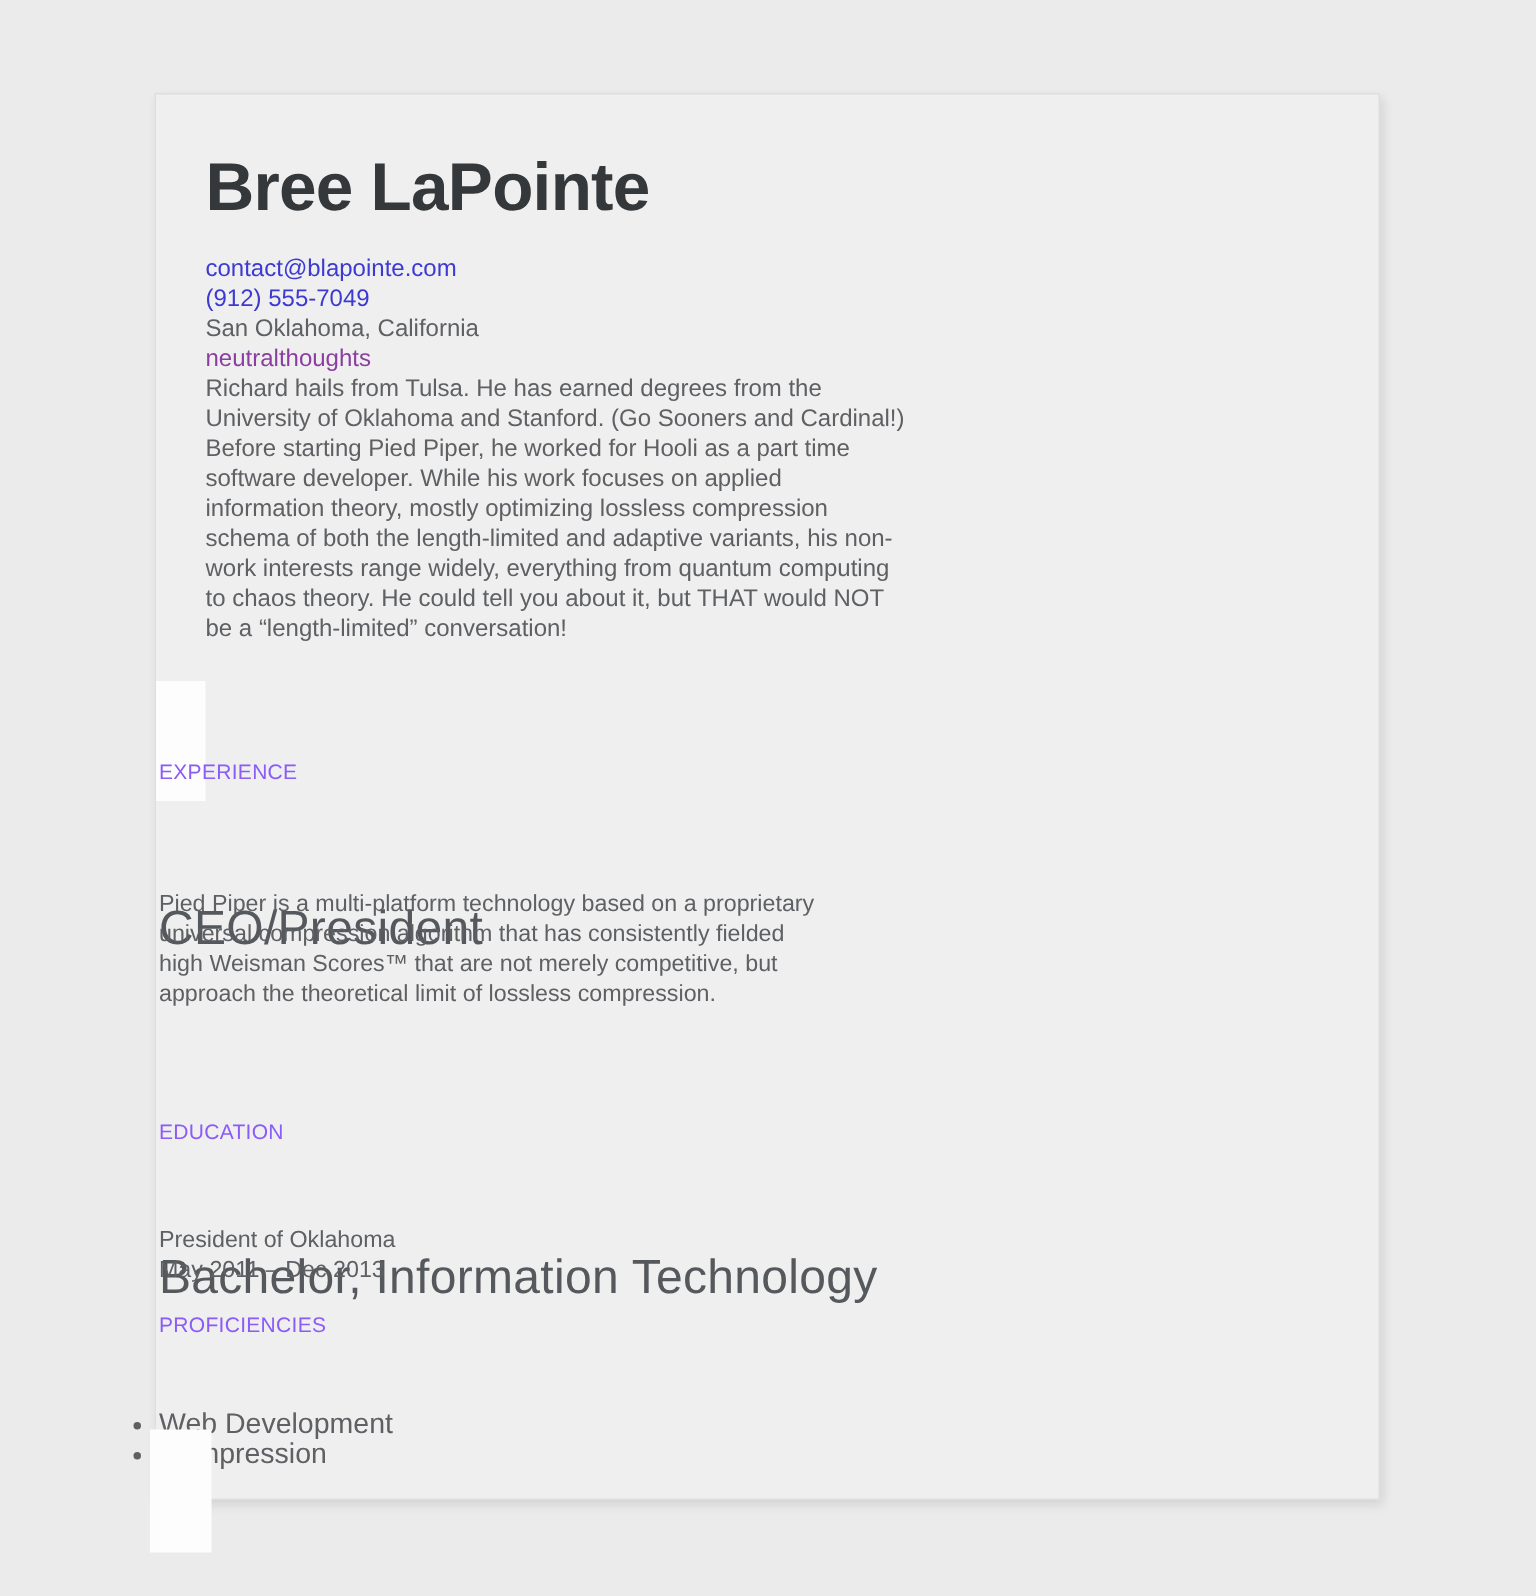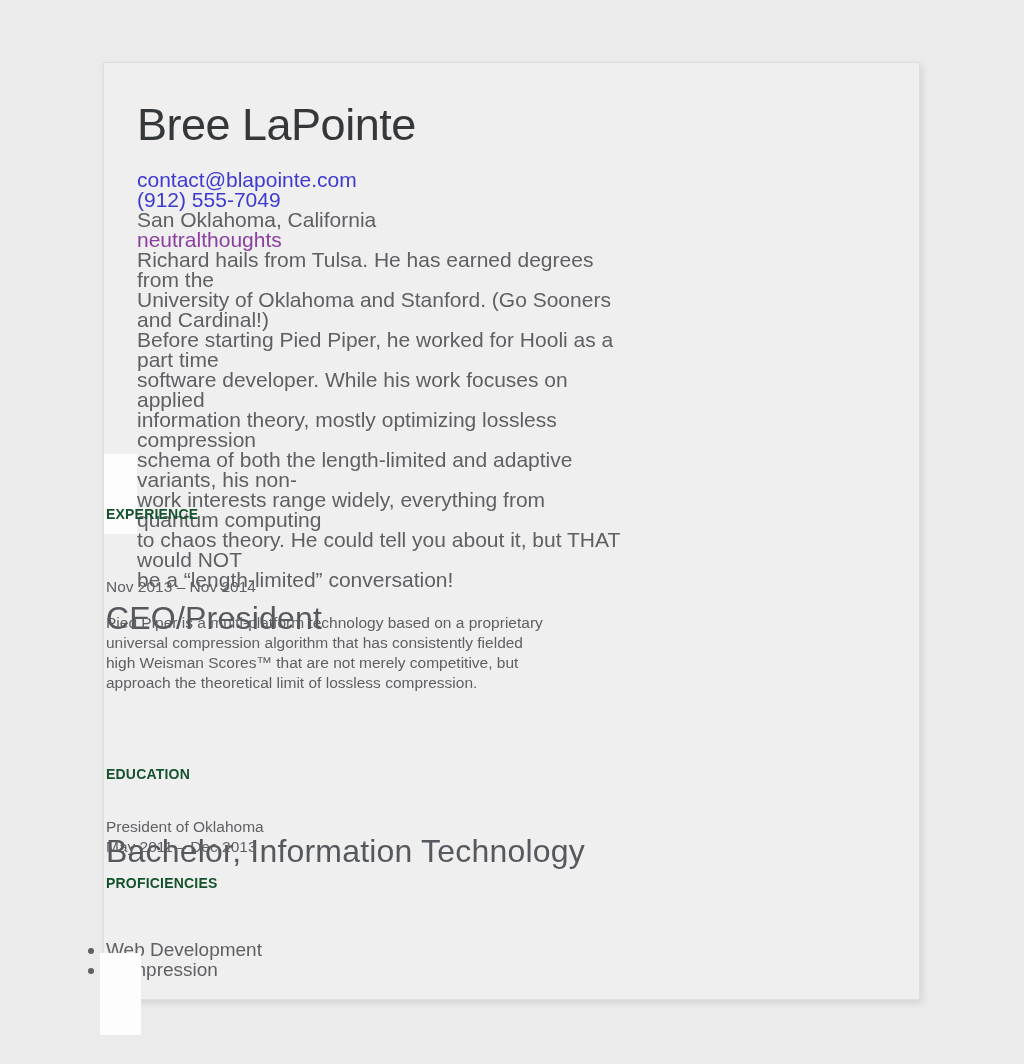--- a/index.html
+++ b/index.html
@@ -28,46 +28,46 @@
     width: 33px; height: 80px;
   }
   .overlay-box.bottom {
     left: -4px; top: 890px;
     width: 41px; height: 82px;
   }
   .name {
     position: absolute;
     left: 33px; top: 36px;
     font-size: 45px;
-    font-weight: 400;
+    font-weight: 700;
     letter-spacing: -0.5px;
     color: #35383a;
     line-height: 1.15;
   }
   .header-block {
     position: absolute;
     left: 33px; top: 107px;
     width: 490px;
-    font-size: 21px;
+    font-size: 16px;
     line-height: 20px;
     color: #5e6063;
   }
   .contact-line { display: block; }
   a.link-blue { color: #3d3ad1; text-decoration: none; cursor: pointer; }
   a.link-purple { color: #8b3e9f; text-decoration: none; cursor: pointer; }
   .summary {
     white-space: pre-line;
     color: #5e6063;
   }
   .section-heading {
     position: absolute;
     left: 2px;
     font-size: 14px;
-    font-weight: 700;
-    color: #14532d;
+    font-weight: 400;
+    color: #8b5cf6;
     letter-spacing: 0.2px;
   }
   .sub-title {
     position: absolute;
     left: 2px;
     font-size: 32px;
     font-weight: 400;
     color: #55585c;
     letter-spacing: 0.2px;
   }
@@ -77,21 +77,21 @@
     width: 520px;
     font-size: 15.5px;
     line-height: 20px;
     color: #5e6063;
   }
   .pre { white-space: pre-line; }
   .heading-experience   { top: 443px; }
   .title-experience     { top: 537px; }
   .block-experience     { top: 514px; }
   .desc-experience      { margin-top: 16px; }
-  .heading-education    { top: 683px; margin-top: 20px; }
+  .heading-education    { top: 683px; }
   .title-education      { top: 770px; }
   .block-education      { top: 754px; }
   .heading-proficiencies{ top: 812px; }
   .prof-list {
     position: absolute;
     left: 2px; top: 877px;
     width: 300px;
     font-size: 19px;
     line-height: 20px;
     color: #5e6063;
@@ -121,21 +121,20 @@
 information theory, mostly optimizing lossless compression
 schema of both the length-limited and adaptive variants, his non-
 work interests range widely, everything from quantum computing
 to chaos theory. He could tell you about it, but THAT would NOT
 be a “length-limited” conversation!</div>
   </div>
 
   <div class="section-heading heading-experience">EXPERIENCE</div>
   <div class="sub-title title-experience">CEO/President</div>
   <div class="body-block block-experience">
-    <div>Nov 2013 – Nov 2014</div>
     <div class="pre desc-experience">Pied Piper is a multi-platform technology based on a proprietary
 universal compression algorithm that has consistently fielded
 high Weisman Scores™ that are not merely competitive, but
 approach the theoretical limit of lossless compression.</div>
   </div>
 
   <div class="section-heading heading-education">EDUCATION</div>
   <div class="sub-title title-education">Bachelor, Information Technology</div>
   <div class="body-block block-education">
     <div>President of Oklahoma</div>

